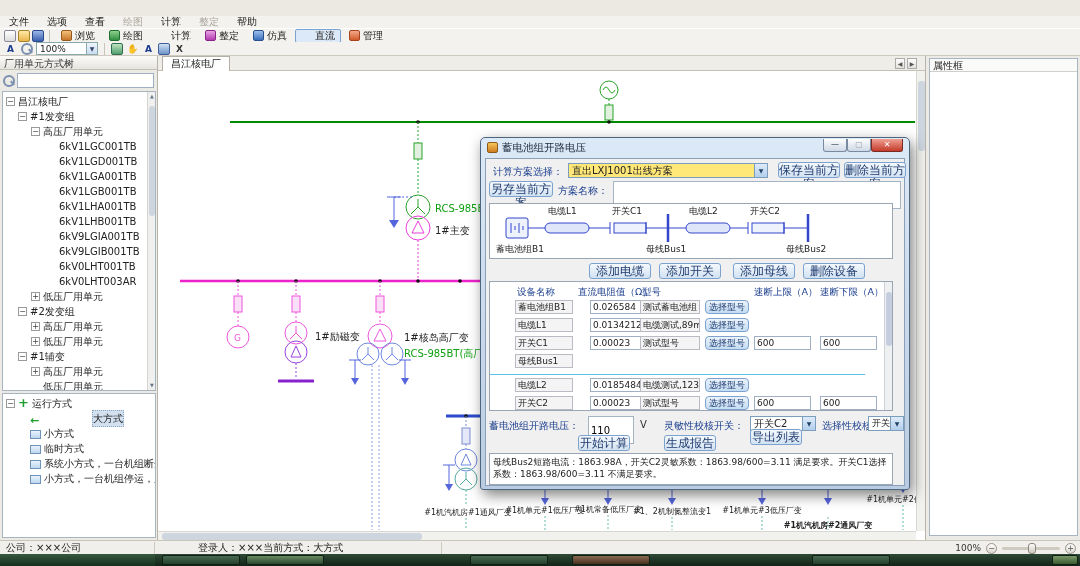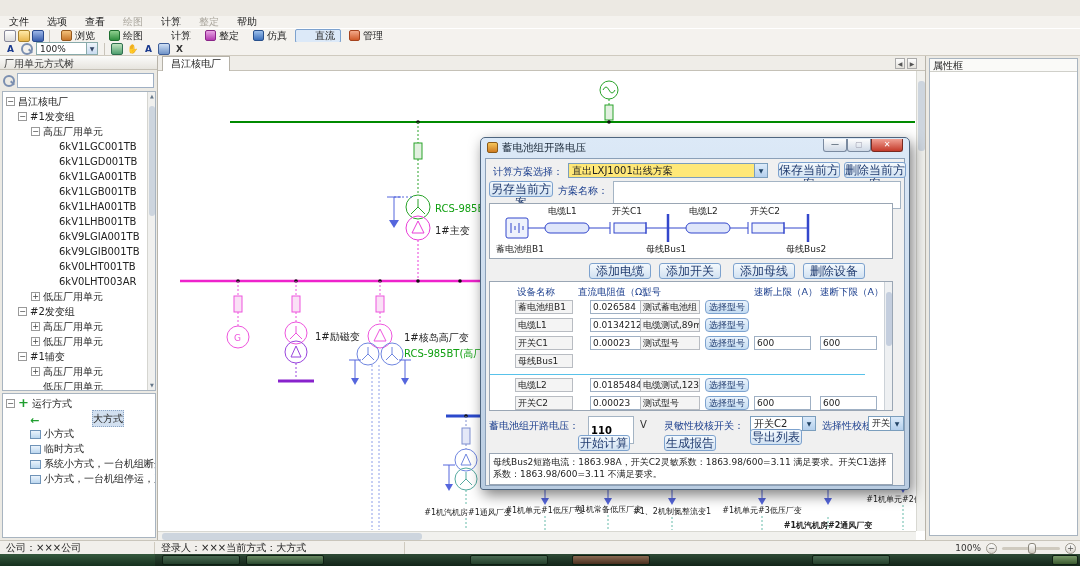--- a/index.html
+++ b/index.html
@@ -128,21 +128,21 @@
   .dlbl{position:absolute;font-size:10px;color:#1c3f8e;white-space:nowrap;}
   .btn{position:absolute;height:16px;background:linear-gradient(#f4f9fd,#d2e2f2);
     border:1px solid #7da2ce;border-radius:3px;color:#1f3a6e;font-size:12px;text-align:center;line-height:14px;}
   .combo{position:absolute;height:15px;background:#fff;border:1px solid #7b9ebd;font-size:10px;
     line-height:13px;padding-left:3px;white-space:nowrap;overflow:hidden;}
   .combo .drop{position:absolute;right:0;top:0;bottom:0;width:13px;
     background:linear-gradient(#dcebfa,#b4cfec);border-left:1px solid #7b9ebd;font-size:6px;
     text-align:center;line-height:13px;color:#246;}
   .combo.yellow{background:#ffe878;}
   .inp{position:absolute;height:15px;background:#fff;border:1px solid #a4b4c4;font-size:10px;
-    padding:13px 2px;font-family:"DejaVu Sans",sans-serif;font-weight:bold;}
+    padding:13px 2px;font-family:"DejaVu Sans",sans-serif;}
   .circuit-panel{position:absolute;left:3px;top:44px;width:404px;height:56px;background:#fff;border:1px solid #9aa6b4;}
   .table-panel{position:absolute;left:3px;top:122px;width:404px;height:130px;background:#fff;border:1px solid #9aa6b4;overflow:hidden;}
   .tp-scroll{position:absolute;right:0;top:0;width:8px;height:100%;background:#eef0f2;border-left:1px solid #ccd2d8;}
   .tp-scroll .thumb{position:absolute;left:1px;top:10px;width:6px;height:54px;background:#c4cede;border-radius:3px;}
   .th{position:absolute;top:4px;font-size:9.5px;color:#1c3f8e;white-space:nowrap;}
   .t-row{position:absolute;height:14px;}
   .t-row:nth-of-type(1){top:18px;}
   .t-row:nth-of-type(2){top:36px;}
   .t-row:nth-of-type(3){top:54px;}
   .t-row:nth-of-type(4){top:72px;}
@@ -757,21 +757,21 @@
       <div class="btn" style="left:92px;top:276px;width:52px;">开始计算</div>
       <div class="btn" style="left:178px;top:276px;width:52px;">生成报告</div>
       <div class="btn" style="left:264px;top:270px;width:52px;">导出列表</div>
 
       <div class="result-box">母线Bus2短路电流：1863.98A，开关C2灵敏系数：1863.98/600=3.11 满足要求。开关C1选择系数：1863.98/600=3.11 不满足要求。</div>
     </div>
   </div>
 
   <div class="statusbar">
     <span class="sb-cell" style="width:155px;">公司：×××公司</span>
-    <span class="sb-cell" style="width:250px;">登录人：×××当前方式：大方式</span>
+    <span class="sb-cell" style="width:250px;margin-left:37px;">登录人：×××当前方式：大方式</span>
     <span class="sb-cell" style="flex:1;border-right:none;"></span>
     <div class="sb-zoom">
       <span class="pct">100%</span>
       <span class="zbtn">−</span>
       <span class="ztrack">
           <span class="zthumb"></span>
         </span>
       <span class="zbtn">+</span>
     </div>
   </div>

